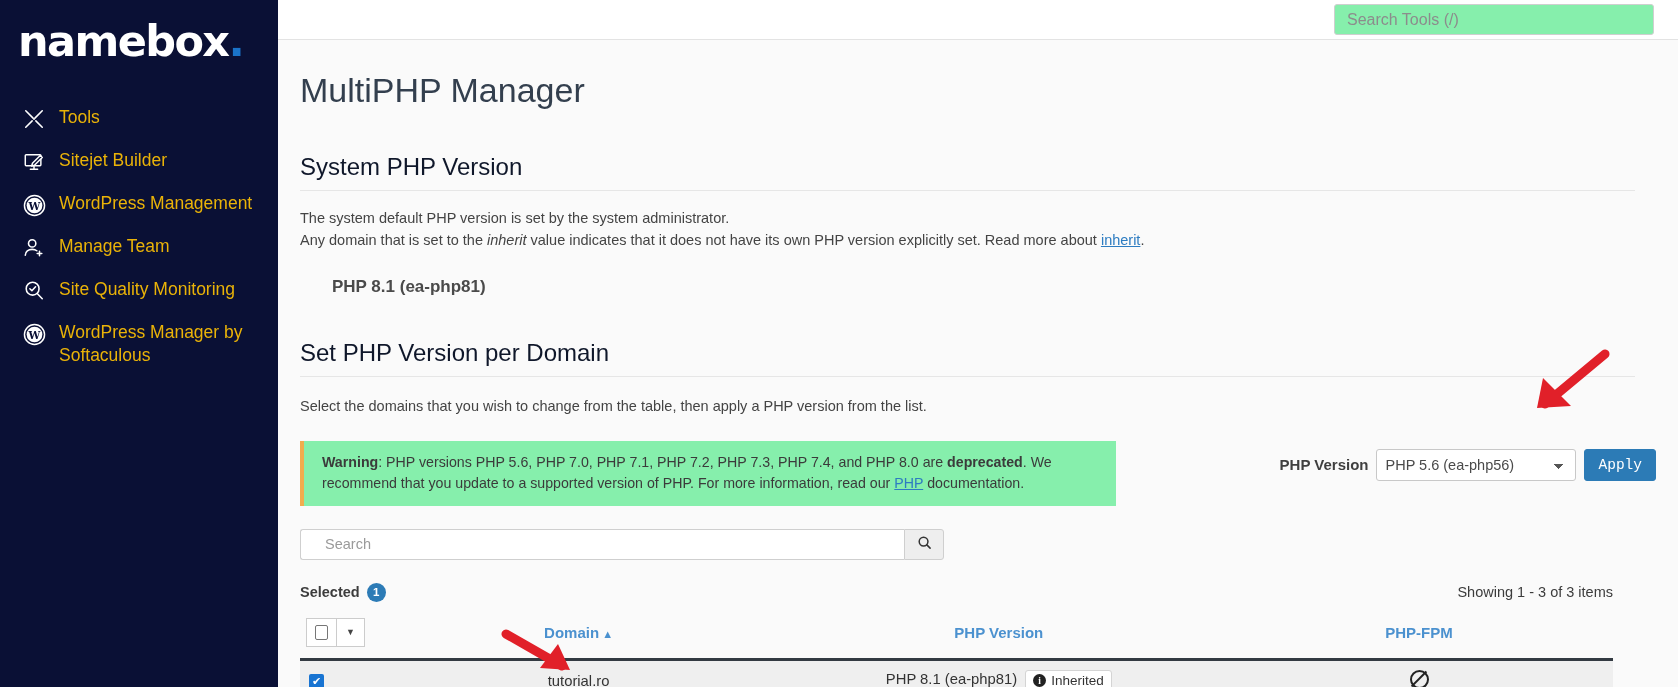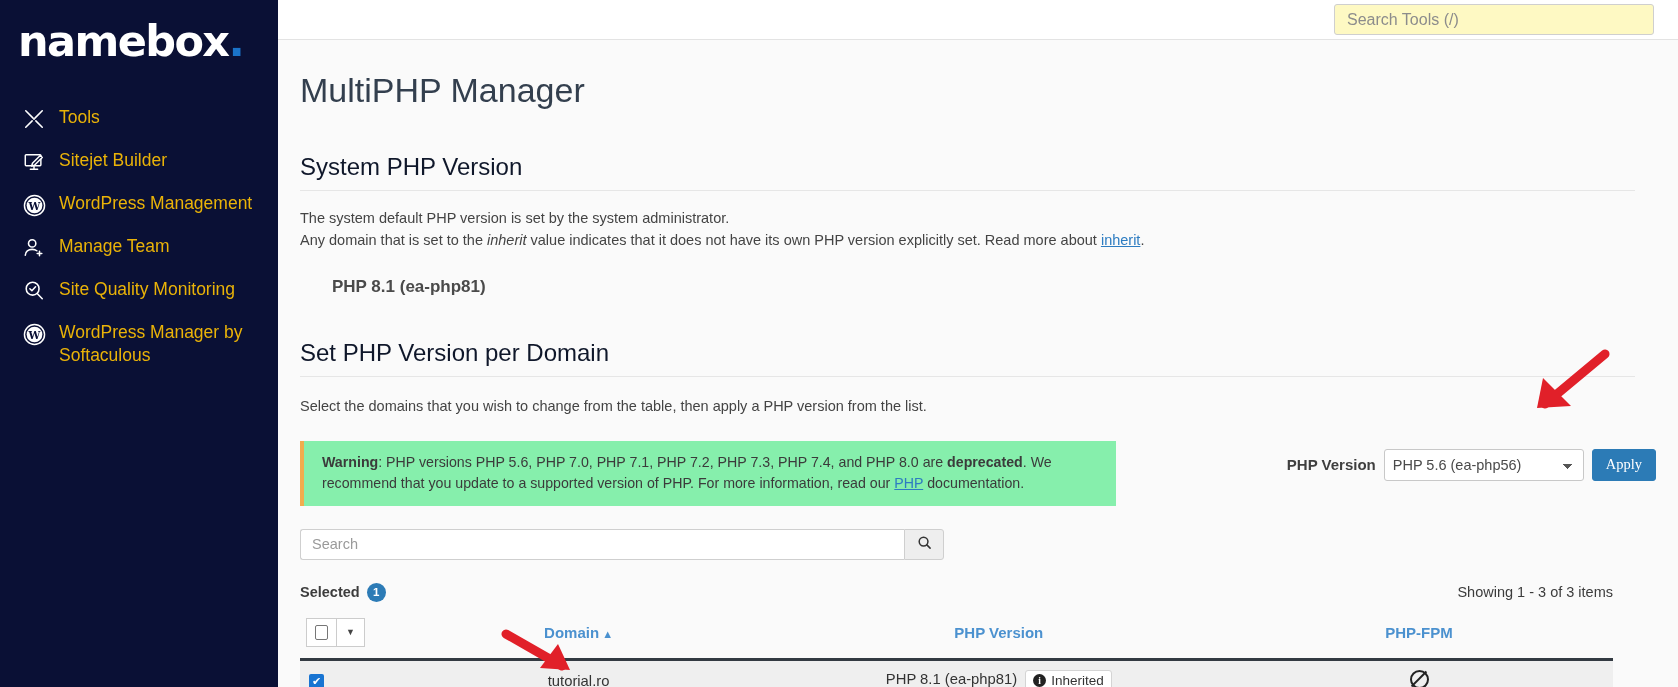--- a/index.html
+++ b/index.html
@@ -65,21 +65,21 @@
     position: relative;
   }
   #search-tools {
     position: absolute;
     left: 1056px;
     top: 4px;
     width: 320px;
     height: 31px;
     border: 1px solid #cfcfcf;
     border-radius: 3px;
-    background: #fef9c3;
+    background: #86efac;
     font-size: 16px;
     color: #7a7a7a;
     padding: 0 12px;
     font-family: "Liberation Sans", sans-serif;
     outline: none;
   }
   #search-tools::placeholder { color: #8c8c8c; }
 
   #content { padding: 0 0 0 22px; position: relative; }
 
@@ -155,32 +155,32 @@
   }
   .apply-btn {
     height: 32px;
     background: #2c7bb6;
     border: 1px solid #2c7bb6;
     border-radius: 3px;
     color: #fff;
     font-size: 14.5px;
     padding: 0 13px;
     cursor: pointer;
-    font-family: Liberation Serif, serif;
+    font-family: Liberation Mono, monospace;
   }
 
   
   .tbl-search-row { margin-top: 26px; display: flex; }
   .tbl-search-input {
     width: 604px; height: 31px;
     border: 1px solid #cfcfcf;
     border-right: none;
     border-radius: 3px 0 0 3px;
     font-size: 14.5px; color: #555;
-    padding: 0 11px;
+    padding: 0 24px;
     outline: none;
     background: #fff;
     font-family: "Liberation Sans", sans-serif;
   }
   .tbl-search-input::placeholder { color: #9a9a9a; }
   .tbl-search-btn {
     width: 40px; height: 31px;
     border: 1px solid #cfcfcf;
     border-radius: 0 3px 3px 0;
     background: #eeeeee;

